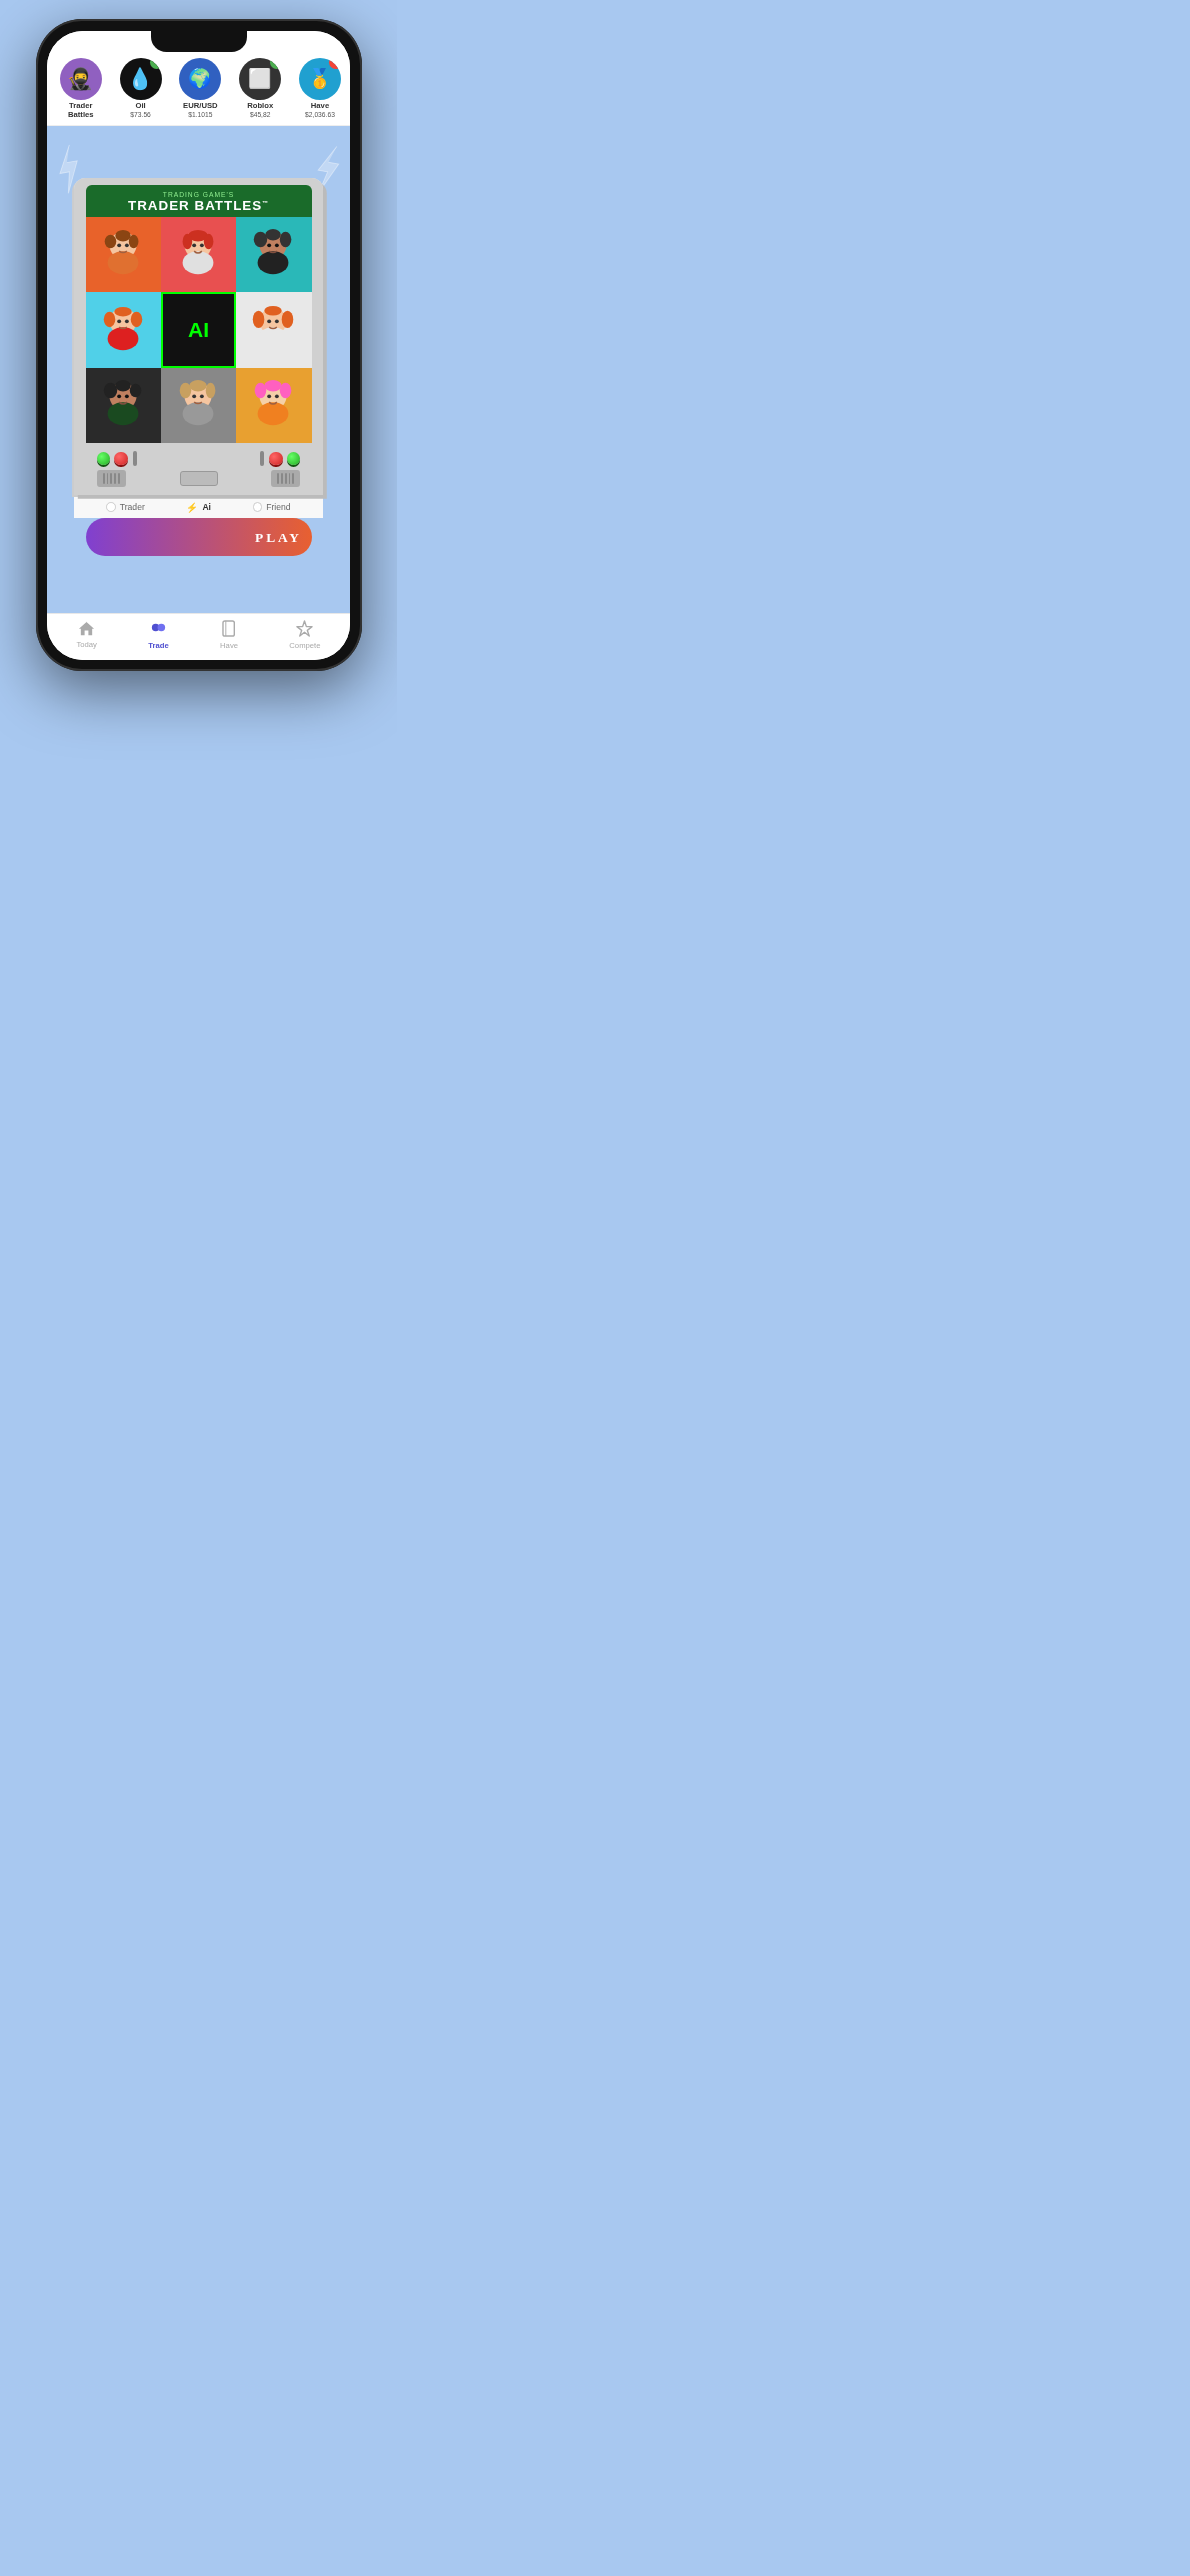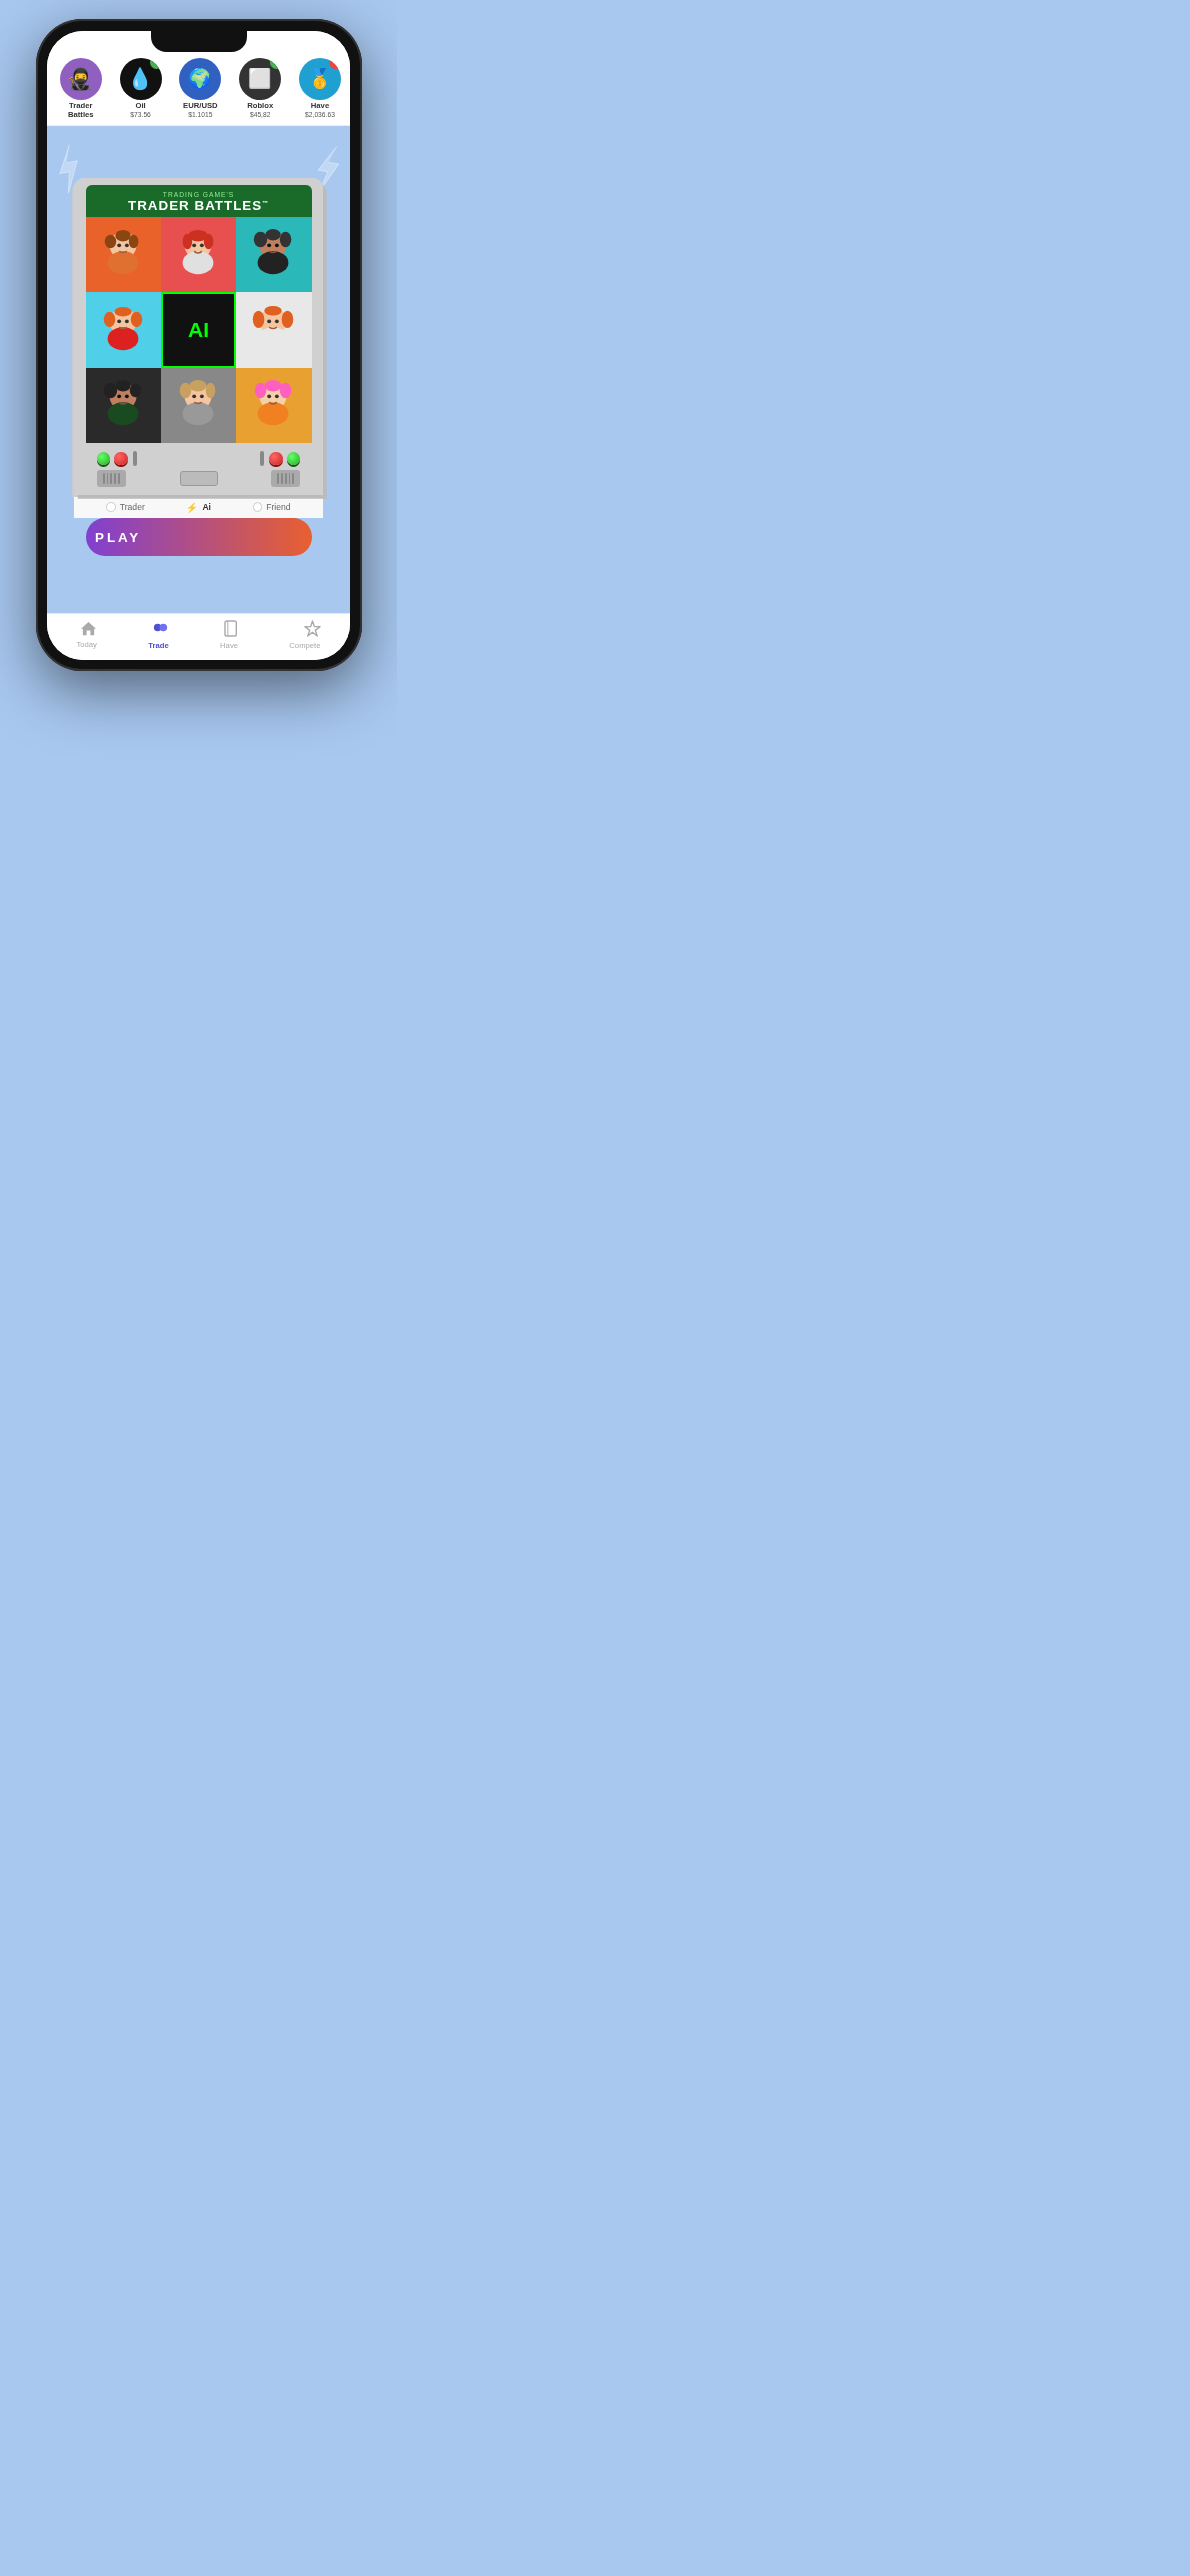--- a/index.html
+++ b/index.html
@@ -348,22 +348,23 @@
       color: #f0a020;
       font-size: 9.6px;
     }
 
     
     .play-btn {
       background: linear-gradient(to right, #8040d0, #e86030);
       margin: 0 11.5px 5.8px;
       border-radius: 24px;
       padding: 9.6px;
-      text-align: left;
+      text-align: right;
       cursor: pointer;
+      font-family: Liberation Serif, serif;
     }
 
     .play-btn-text {
       font-size: 13.4px;
       font-weight: 900;
       color: white;
       letter-spacing: 2.9px;
       text-transform: uppercase;
     }
 
@@ -373,21 +374,21 @@
       display: flex;
       justify-content: space-around;
       align-items: center;
       padding: 5.8px 3.8px 9.6px;
       border-top: 1px solid #e8e8e8;
     }
 
     .nav-item {
       display: flex;
       flex-direction: column;
-      align-items: flex-end;
+      align-items: center;
       gap: 0;
     }
 
     .nav-icon {
       font-size: 15.3px;
       color: #aaa;
     }
 
     .nav-icon.active {
       color: #5050d0;

